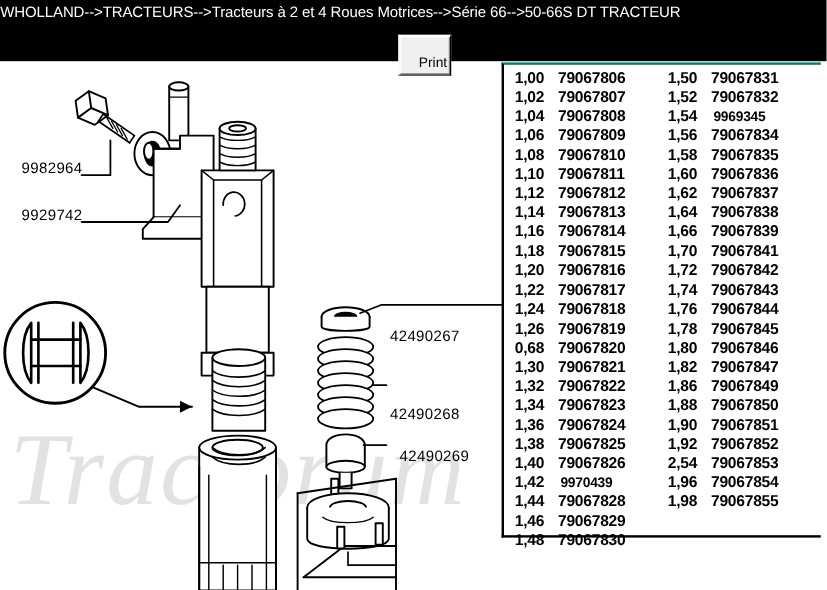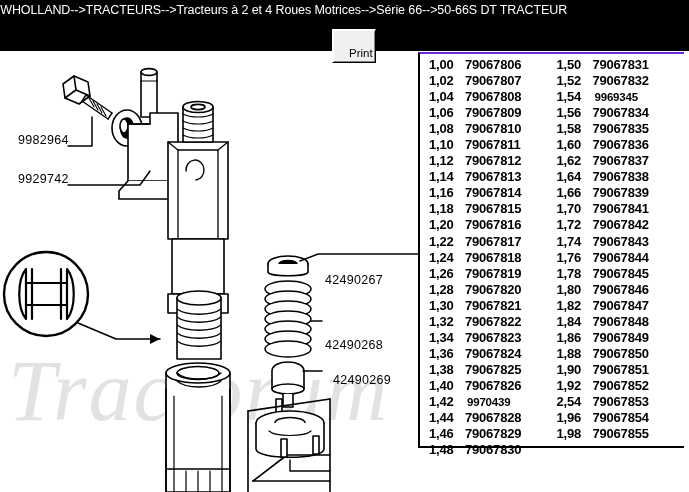--- a/index.html
+++ b/index.html
@@ -92,21 +92,21 @@
     letter-spacing: 0.3px;
     z-index: 12;
   }
 
   
   .parts-table {
     position: absolute;
     left: 418px; top: 52px;
     width: 266px; height: 396px;
     border-left: 2px solid #000000;
-    border-top: 2px solid #6d28d9;
+    border-top: 2px solid #0f766e;
     border-bottom: 2px solid #000000;
     border-right: none;
     background: transparent;
     z-index: 20;
     padding: 3px 0 0 0;
   }
   .table-cols {
     display: flex;
     flex-direction: row;
     padding-left: 9px;
@@ -376,21 +376,21 @@
           </div>
           <div class="prow">
             <span class="pref">1,24</span>
             <span class="pnum">79067818</span>
           </div>
           <div class="prow">
             <span class="pref">1,26</span>
             <span class="pnum">79067819</span>
           </div>
           <div class="prow">
-            <span class="pref">1,28</span>
+            <span class="pref">0,68</span>
             <span class="pnum">79067820</span>
           </div>
           <div class="prow">
             <span class="pref">1,30</span>
             <span class="pnum">79067821</span>
           </div>
           <div class="prow">
             <span class="pref">1,32</span>
             <span class="pnum">79067822</span>
           </div>
@@ -484,24 +484,20 @@
             <span class="pref">1,78</span>
             <span class="pnum">79067845</span>
           </div>
           <div class="prow">
             <span class="pref">1,80</span>
             <span class="pnum">79067846</span>
           </div>
           <div class="prow">
             <span class="pref">1,82</span>
             <span class="pnum">79067847</span>
-          </div>
-          <div class="prow">
-            <span class="pref">1,84</span>
-            <span class="pnum">79067848</span>
           </div>
           <div class="prow">
             <span class="pref">1,86</span>
             <span class="pnum">79067849</span>
           </div>
           <div class="prow">
             <span class="pref">1,88</span>
             <span class="pnum">79067850</span>
           </div>
           <div class="prow">

